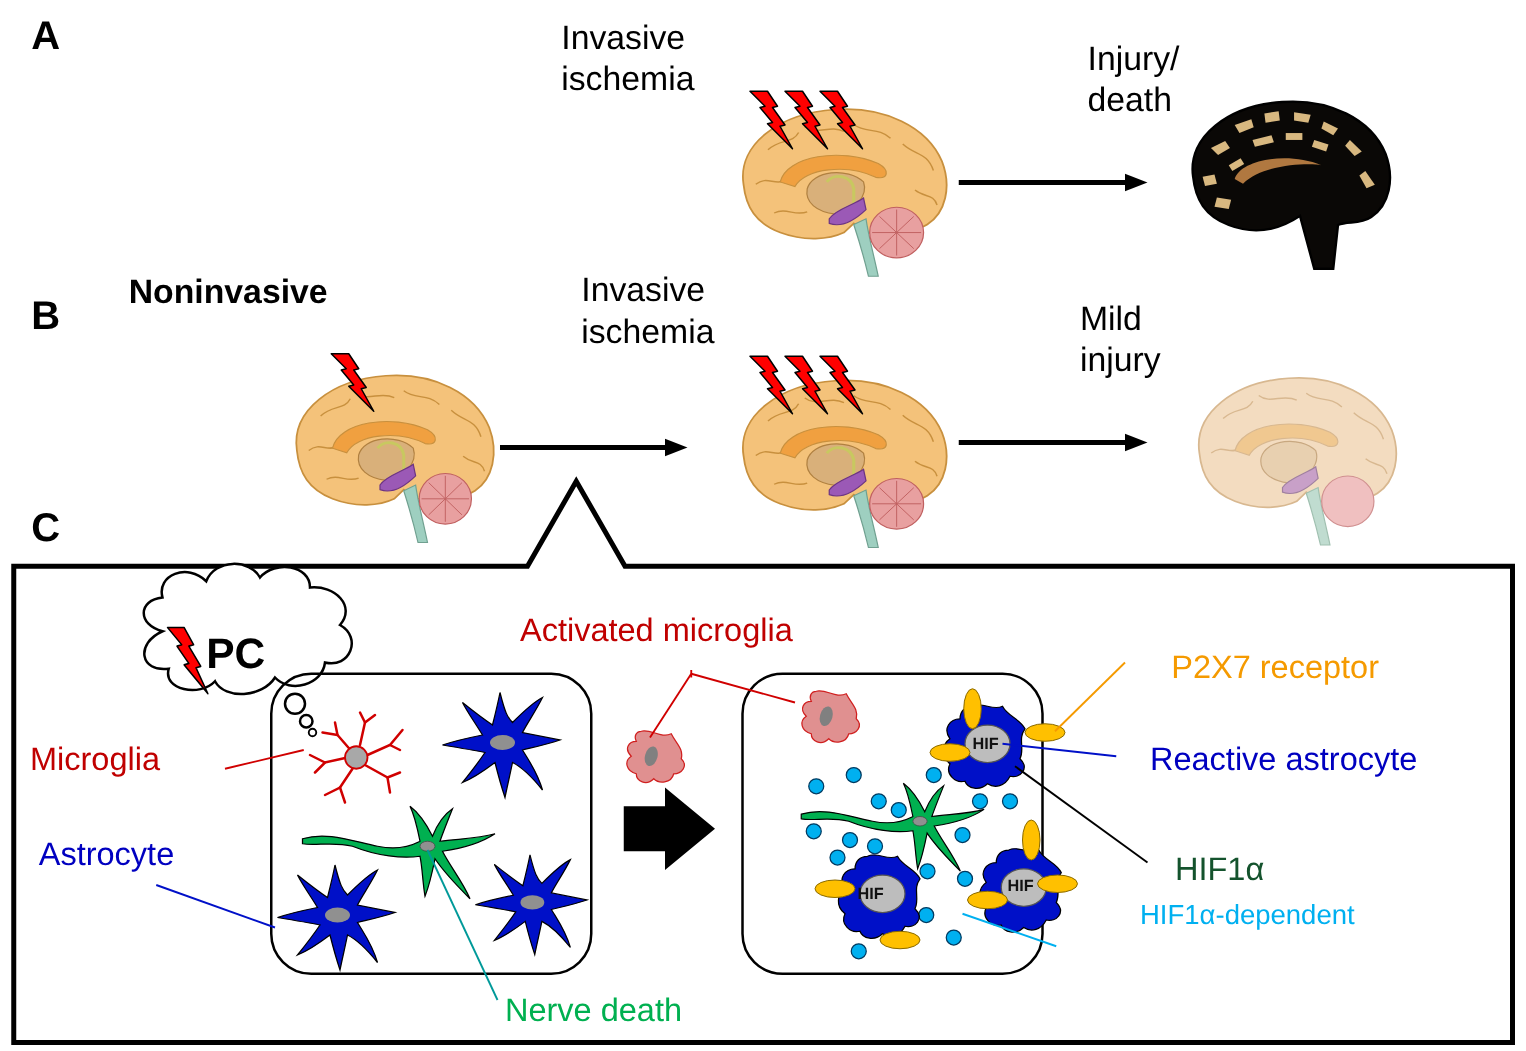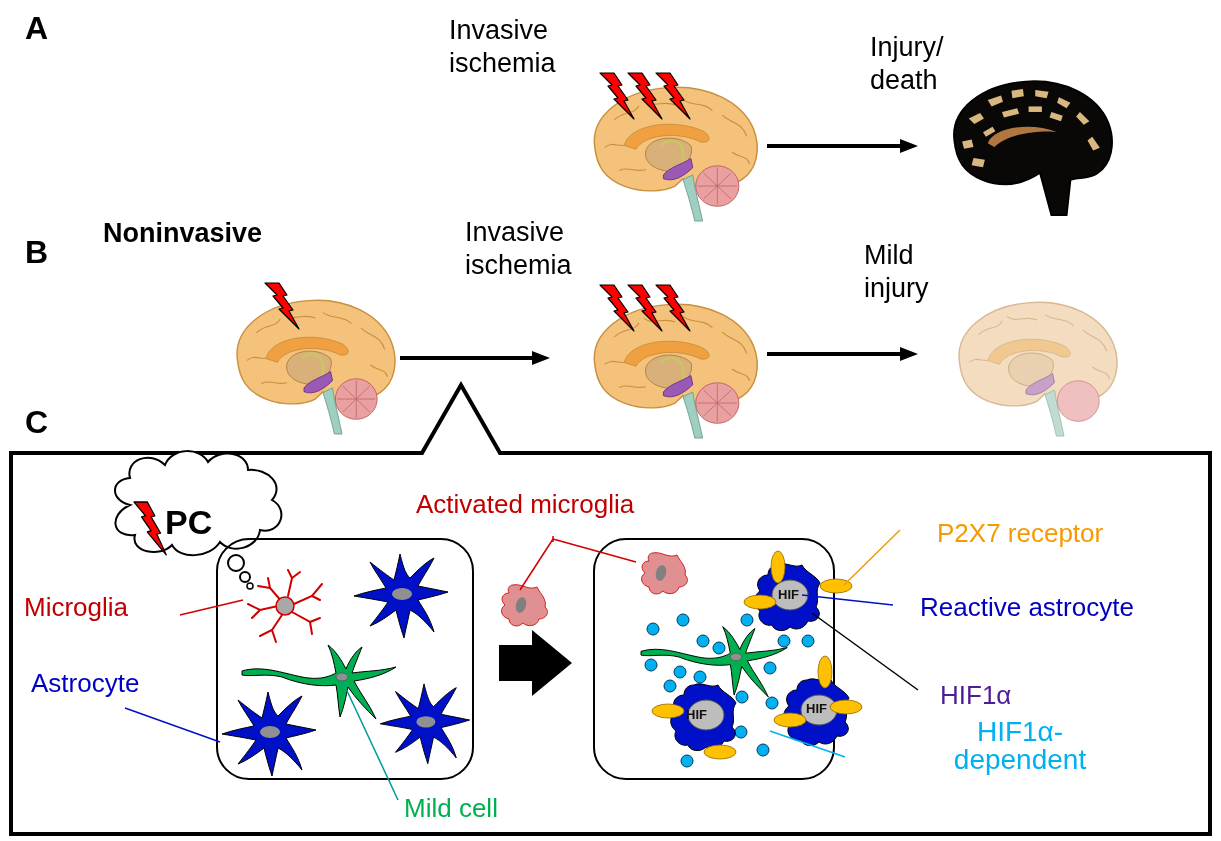--- a/index.html
+++ b/index.html
@@ -269,20 +269,20 @@
     <line x1="553" y1="536" x2="553" y2="542"></line>
   </g>
   <line x1="844" y1="585" x2="900" y2="530" stroke="#f59a00" stroke-width="1.5"></line>
   <line x1="802" y1="595" x2="893" y2="605" stroke="#0010c8" stroke-width="1.5"></line>
   <line x1="812" y1="613" x2="918" y2="690" stroke="#000" stroke-width="1.5"></line>
   <line x1="770" y1="731" x2="845" y2="757" stroke="#00b0f0" stroke-width="1.5"></line>
 </svg>
 
 <div class="abs lbl" style="left:24px;top:592px;color:#c00000;text-align:right;">Microglia</div>
 <div class="abs lbl" style="left:31px;top:668px;color:#0000c0;">Astrocyte</div>
-<div class="abs lbl" style="left:404px;top:793px;color:#00b050;">Mild cell</div>
+<div class="abs lbl" style="left:404px;top:793px;color:#00b050;">Nerve death</div>
 <div class="abs lbl" style="left:416px;top:489px;color:#c00000;">Activated microglia</div>
 <div class="abs lbl" style="left:913px;top:518px;color:#f59a00;margin-left:24px;">P2X7 receptor</div>
 <div class="abs lbl" style="left:920px;top:592px;color:#0000c0;">Reactive astrocyte</div>
-<div class="abs lbl" style="left:940px;top:680px;color:#4c1d95;">HIF1α</div>
-<div class="abs" style="left:912px;top:718px;width:216px;text-align:center;font-size:28px;line-height:28px;color:#00b0f0;">
+<div class="abs lbl" style="left:940px;top:680px;color:#14532d;">HIF1α</div>
+<div class="abs" style="left:912px;top:718px;width:216px;font-size:22px;line-height:28px;color:#00b0f0;">
   <div>HIF1α-dependent</div>
 </div>
 
 </body></html>

